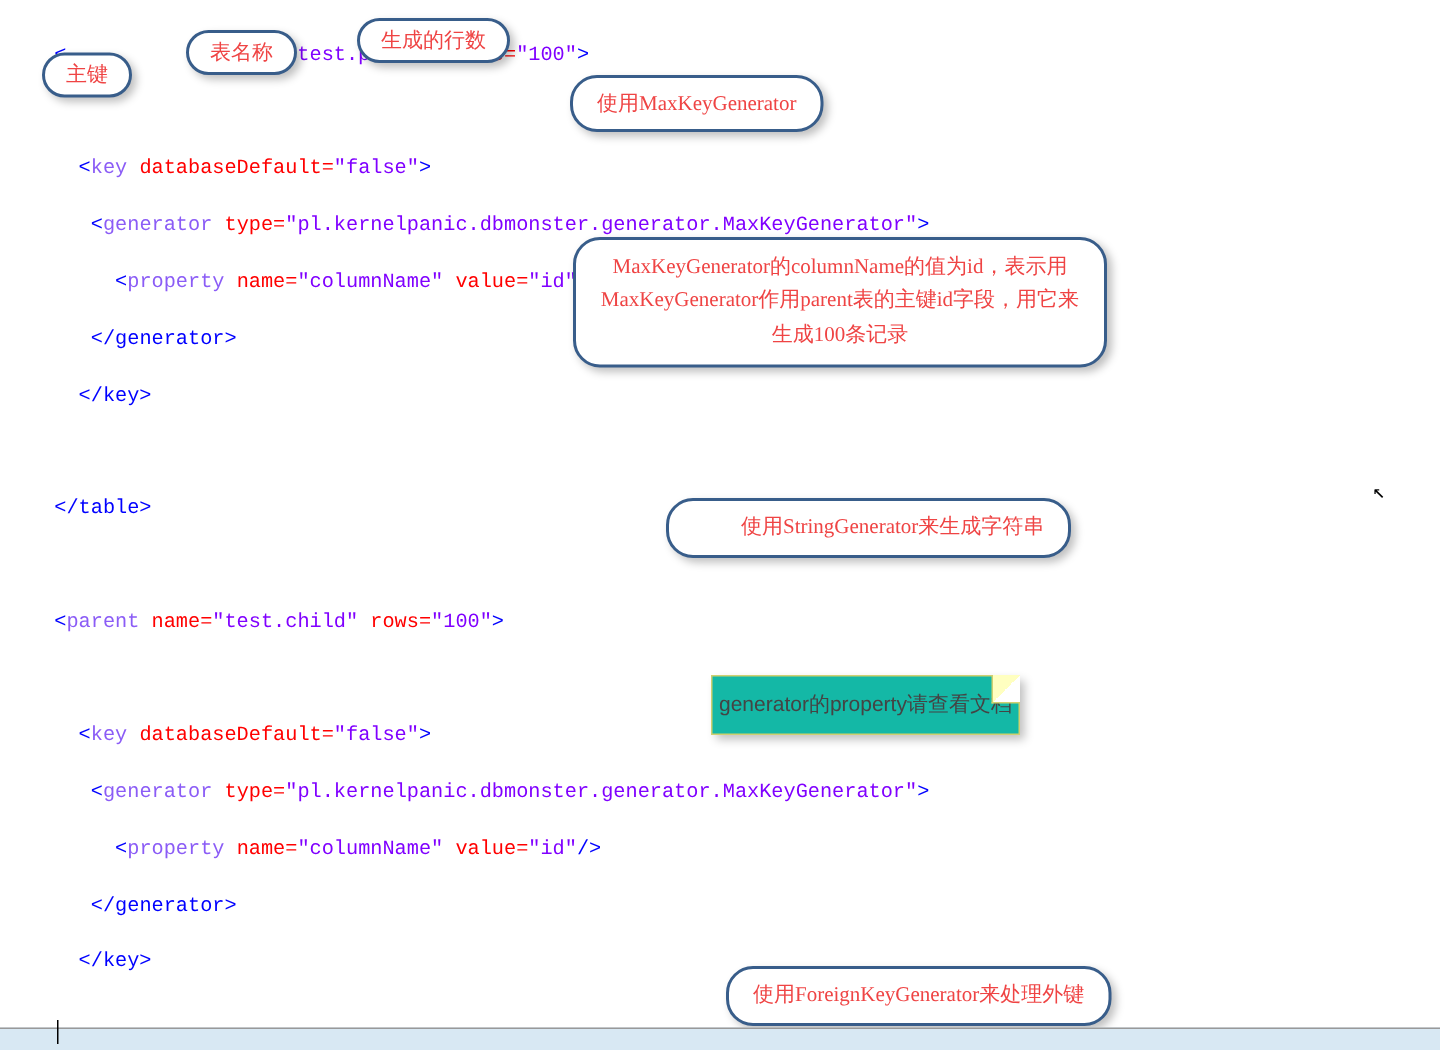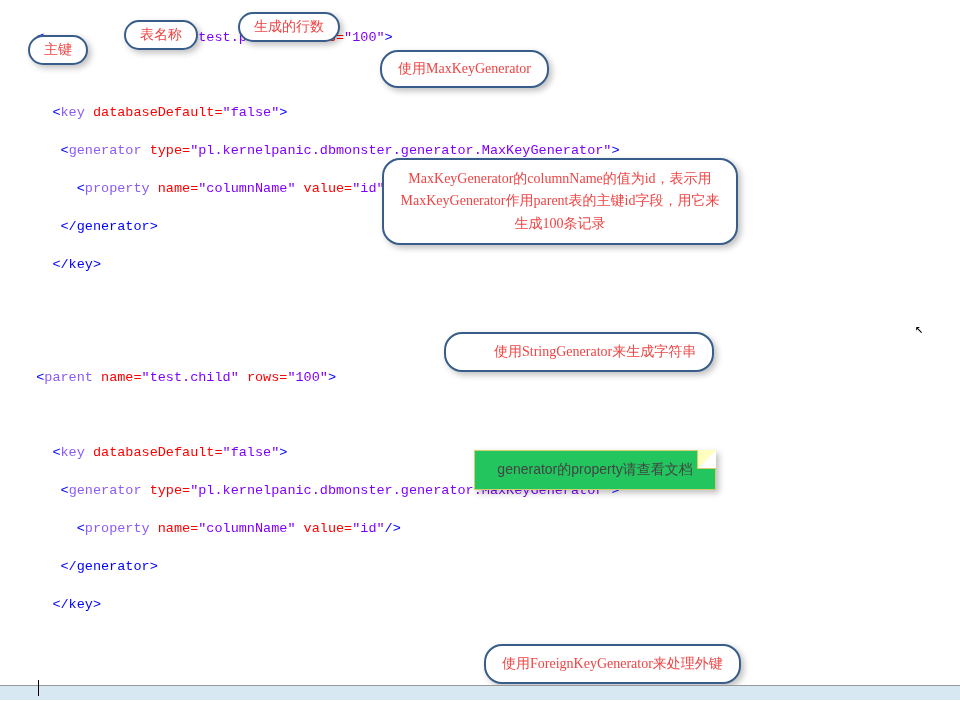--- a/index.html
+++ b/index.html
@@ -33,23 +33,23 @@
     padding: 8px 16px;
     font-family: Liberation Serif, serif;
     font-size: 14px;
     color: #ef4444;
     text-align: center;
     box-shadow: 3px 3px 6px rgba(0,0,0,0.25);
   }
   .callout-small { padding: 4px 14px; }
   .sticky {
     position: absolute;
-    background: #22c55e;
+    background: #14b8a6;
     border: 1px solid #d0d070;
-    padding: 10px 20px;
+    padding: 10px 2px;
     font-family: "SimSun", Arial, sans-serif;
     font-size: 14px;
     color: #444;
     text-align: center;
     box-shadow: 3px 3px 6px rgba(0,0,0,0.25);
   }
   .sticky .fold {
     position: absolute;
     top: -1px; right: -1px;
     width: 18px; height: 18px;
@@ -82,20 +82,21 @@
 
 <div class="code-area">
 <div>  <span class="bracket">&lt;</span>                <span class="attr-name">e=</span><span class="attr-val">"test.parent"</span> <span class="attr-name">rows=</span><span class="attr-val">"100"</span><span class="bracket">&gt;</span></div>
 <div> </div>
 <div>    <span class="bracket">&lt;</span><span class="tag">key</span> <span class="attr-name">databaseDefault=</span><span class="attr-val">"false"</span><span class="bracket">&gt;</span></div>
 <div>     <span class="bracket">&lt;</span><span class="tag">generator</span> <span class="attr-name">type=</span><span class="attr-val">"pl.kernelpanic.dbmonster.generator.MaxKeyGenerator"</span><span class="bracket">&gt;</span></div>
 <div>       <span class="bracket">&lt;</span><span class="tag">property</span> <span class="attr-name">name=</span><span class="attr-val">"columnName"</span> <span class="attr-name">value=</span><span class="attr-val">"id"</span><span class="bracket">/&gt;</span></div>
 <div>     <span class="bracket">&lt;/generator&gt;</span></div>
 <div>    <span class="bracket">&lt;/key&gt;</span></div>
 <div> </div>
+<div>  <span class="bracket">&lt;/table&gt;</span></div>
 <div> </div>
 <div>  <span class="bracket">&lt;</span><span class="tag">parent</span> <span class="attr-name">name=</span><span class="attr-val">"test.child"</span> <span class="attr-name">rows=</span><span class="attr-val">"100"</span><span class="bracket">&gt;</span></div>
 <div> </div>
 <div>    <span class="bracket">&lt;</span><span class="tag">key</span> <span class="attr-name">databaseDefault=</span><span class="attr-val">"false"</span><span class="bracket">&gt;</span></div>
 <div>     <span class="bracket">&lt;</span><span class="tag">generator</span> <span class="attr-name">type=</span><span class="attr-val">"pl.kernelpanic.dbmonster.generator.MaxKeyGenerator"</span><span class="bracket">&gt;</span></div>
 <div>       <span class="bracket">&lt;</span><span class="tag">property</span> <span class="attr-name">name=</span><span class="attr-val">"columnName"</span> <span class="attr-name">value=</span><span class="attr-val">"id"</span><span class="bracket">/&gt;</span></div>
 <div>     <span class="bracket">&lt;/generator&gt;</span></div>
 <div>    <span class="bracket">&lt;/key&gt;</span></div>
 <div> </div>
 

